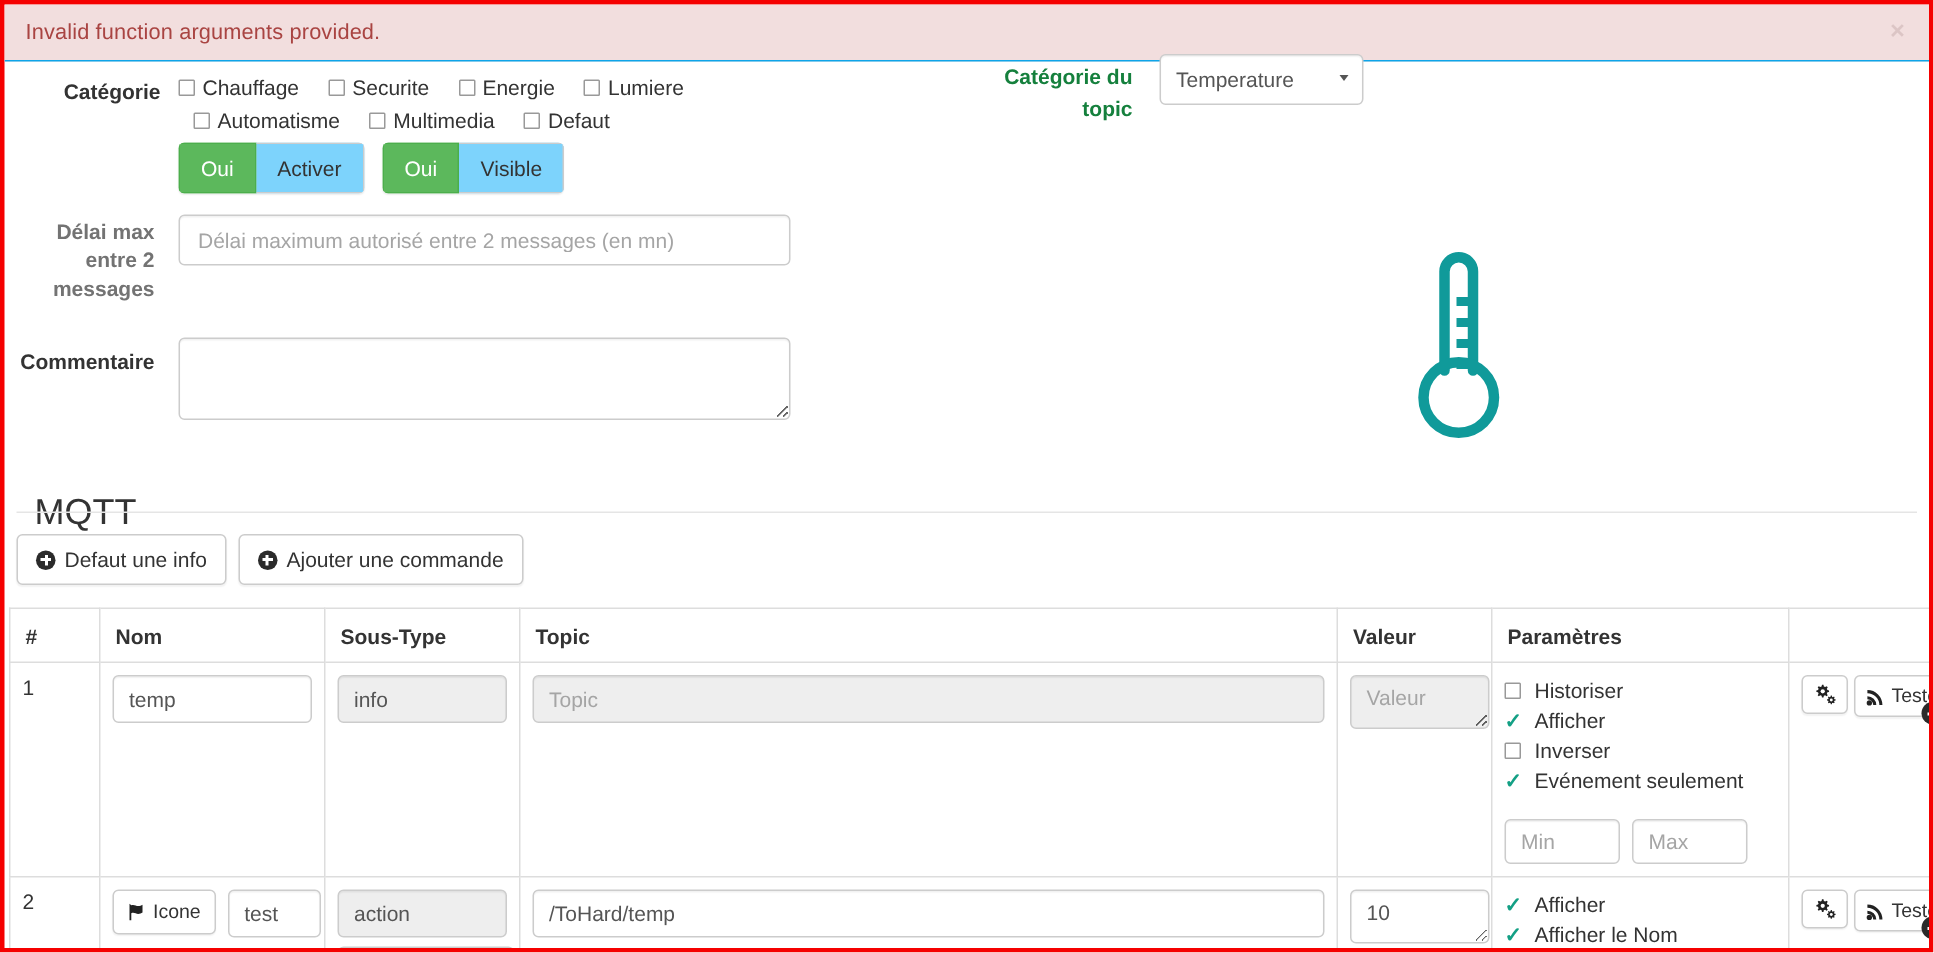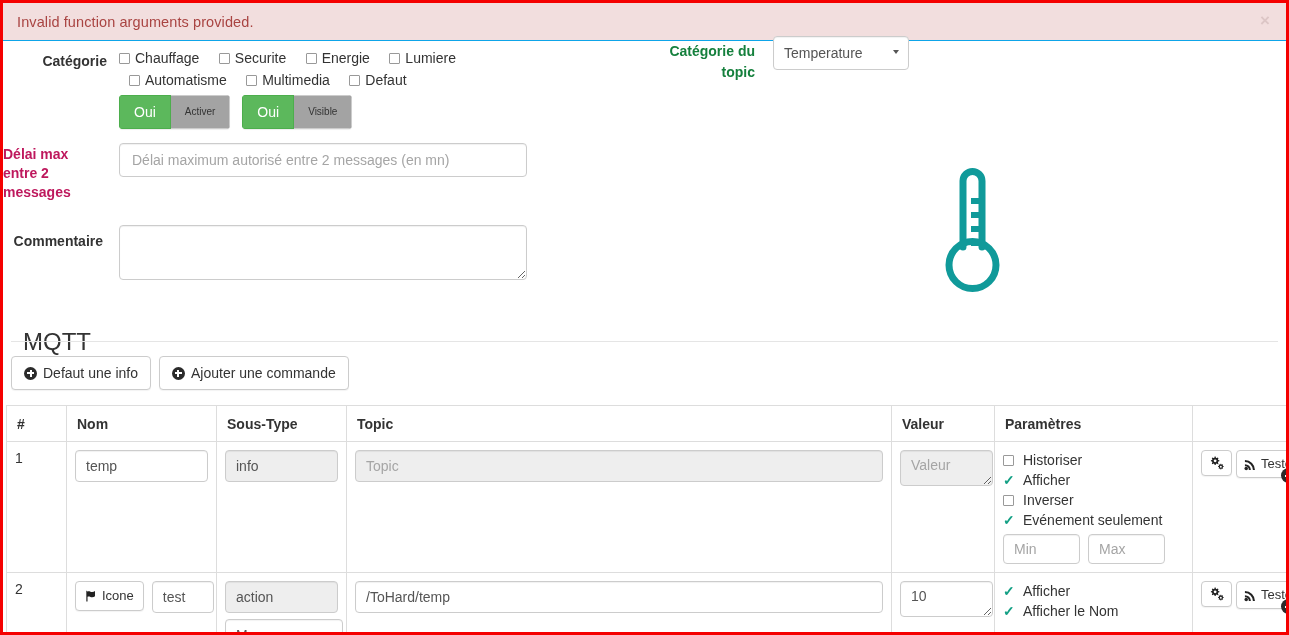--- a/index.html
+++ b/index.html
@@ -81,28 +81,28 @@
 
   
   .toggles { position: absolute; left: 116px; top: 62px; display: flex; gap: 12px; }
   .btn-group { display: flex; border-radius: 4px; overflow: hidden;
                box-shadow: 0 1px 1px rgba(0,0,0,.07); }
   .tg-on {
     background: #5cb85c; color: #fff; border: 1px solid #4cae4c;
     font-size: 14px; padding: 6px 14px; line-height: 20px;
   }
   .tg-off {
-    background: #a3a3a3; color: #333; border: 1px solid #ccc; border-left: none;
-    font-size: 10px; padding: 6px 14px; line-height: 20px;
+    background: #7dd3fc; color: #333; border: 1px solid #ccc; border-left: none;
+    font-size: 14px; padding: 6px 14px; line-height: 20px;
   }
 
   
   .delay-label {
     position: absolute; left: 0px; top: 112px; width: 100px;
-    text-align: left; font-size: 14px; font-weight: bold; color: #be185d;
+    text-align: right; font-size: 14px; font-weight: bold; color: #737373;
     line-height: 19px;
   }
   .delay-input {
     position: absolute; left: 116px; top: 110px;
     width: 408px; height: 34px;
     border: 1px solid #ccc; border-radius: 4px;
     padding: 6px 12px; font-size: 14px; color: #555;
     background: #fff; font-family: inherit;
     box-shadow: inset 0 1px 1px rgba(0,0,0,.06);
   }
@@ -221,21 +221,21 @@
   .mark {
     display: inline-block; width: 20px; text-align: left;
     flex: 0 0 20px;
   }
   .mark .box {
     display: inline-block; width: 11px; height: 11px;
     border: 1px solid #999; background: #fff; border-radius: 1px;
     vertical-align: -1px;
   }
   .mark .chk { color: #14a085; font-size: 14px; font-weight: bold; }
-  .minmax { display: flex; gap: 8px; margin-top: 4px; }
+  .minmax { display: flex; gap: 8px; margin-top: 16px; }
   .minmax .inp { width: 77px; height: 30px; padding: 5px 10px; }
 
   
   .actions { display: flex; gap: 4px; align-items: flex-start; }
   .ibtn {
     background: #fff; border: 1px solid #ccc; border-radius: 4px;
     font-size: 13px; color: #333; padding: 5px 7px; line-height: 16px;
     display: inline-flex; align-items: center; gap: 4px; cursor: pointer;
     font-family: inherit;
     box-shadow: 0 1px 1px rgba(0,0,0,.05);

